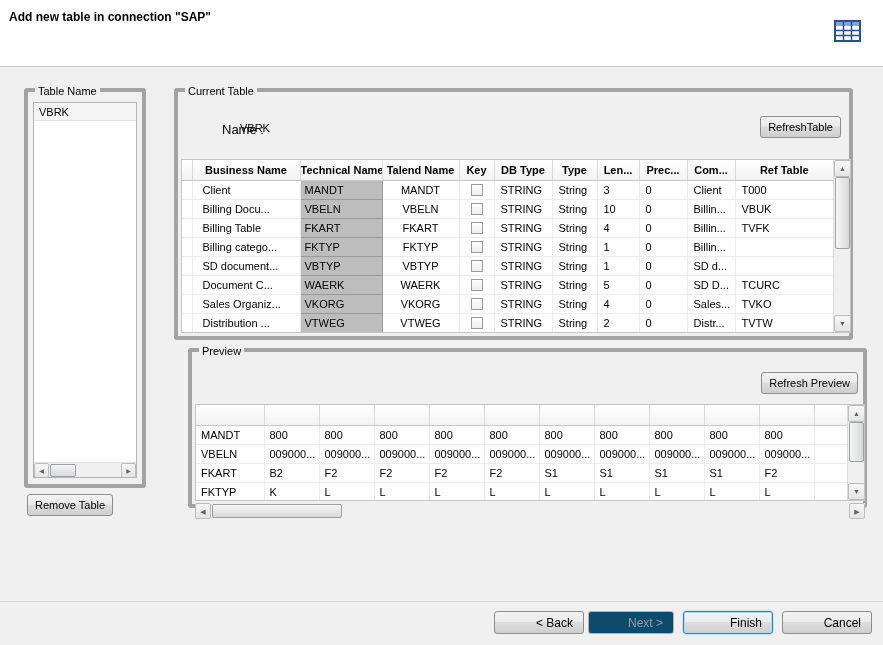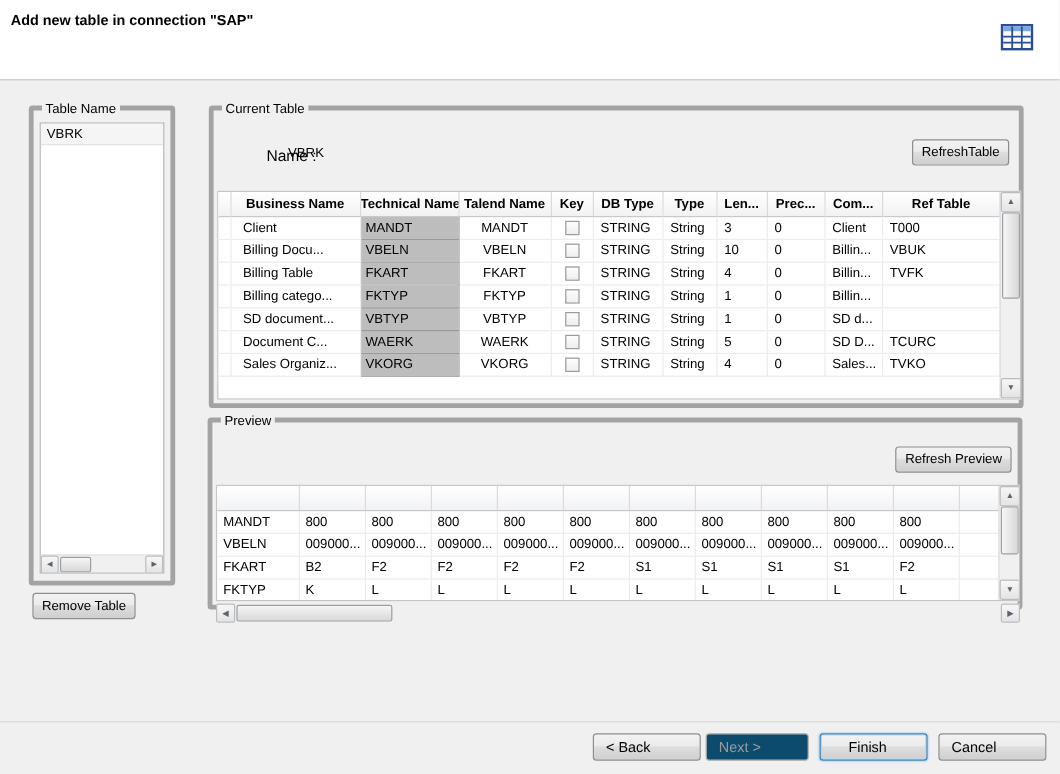--- a/index.html
+++ b/index.html
@@ -21,21 +21,21 @@
   .header-icon { position:absolute; right:20px; top:17px; width:30px; height:28px; }
 
   
   .groupbox { position:absolute; border:4px solid #a3a3a3; border-radius:3px; }
   .gb-label {
     position:absolute; top:-8px; left:7px; background:#f0f0f0;
     padding:0 3px; font-size:11px; line-height:14px;
   }
   .gb-tablename { left:24px; top:88px; width:122px; height:400px; }
   .gb-current   { left:174px; top:88px; width:679px; height:252px; }
-  .gb-preview   { left:173px; top:348px; width:679px; height:160px; }
+  .gb-preview   { left:188px; top:348px; width:679px; height:160px; }
 
   
   .listbox {
     position:absolute; left:5px; top:10px; right:5px; bottom:6px;
     background:#ffffff; border:1px solid #b4b4b4; overflow:hidden;
   }
   .list-item {
     height:18px; line-height:18px; padding-left:5px; font-size:11px;
     background:#f5f5f5; border-bottom:1px solid #e3e3e3;
   }
@@ -141,21 +141,21 @@
   .preview-wrap th { height:13px; }
   td.p-name { padding-left:5px; }
   td.p-val  { padding-left:5px; }
 
   
   .footer {
     position:absolute; left:0; top:601px; width:883px; height:44px;
     background:#f0f0f0; border-top:1px solid #d9d9d9;
   }
   .footer-buttons { position:absolute; right:11px; top:9px; display:flex; }
-  .footer-buttons .btn { text-align:left; }
+  .footer-buttons .btn { text-align:right; }
   .b-back   { width:90px; margin-right:4px; }
   .b-next   { width:86px; margin-right:9px; }
   .b-finish { width:90px; margin-right:9px;padding-left:23px; }
   .b-cancel { width:90px; }
 </style>
 </head>
 <body>
 
 <div class="dialog">
 
@@ -307,20 +307,33 @@
               <td class="c-tech">VKORG</td>
               <td class="c-tal">VKORG</td>
               <td class="c-key"><span class="checkbox"></span></td>
               <td class="c-db">STRING</td>
               <td class="c-type">String</td>
               <td class="c-len">4</td>
               <td class="c-prec">0</td>
               <td class="c-com">Sales...</td>
               <td class="c-ref">TVKO</td>
             </tr>
+            <tr>
+              <td class="c-sel"></td>
+              <td class="c-bus">Distribution ...</td>
+              <td class="c-tech">VTWEG</td>
+              <td class="c-tal">VTWEG</td>
+              <td class="c-key"><span class="checkbox"></span></td>
+              <td class="c-db">STRING</td>
+              <td class="c-type">String</td>
+              <td class="c-len">2</td>
+              <td class="c-prec">0</td>
+              <td class="c-com">Distr...</td>
+              <td class="c-ref">TVTW</td>
+            </tr>
           </tbody>
       </table>
       <div class="vscroll">
         <span class="sb-arrow vs-up">▲</span>
         <span class="vs-thumb" style="height:72px;"></span>
         <span class="sb-arrow vs-down">▼</span>
       </div>
     </div>
   </div>
 

